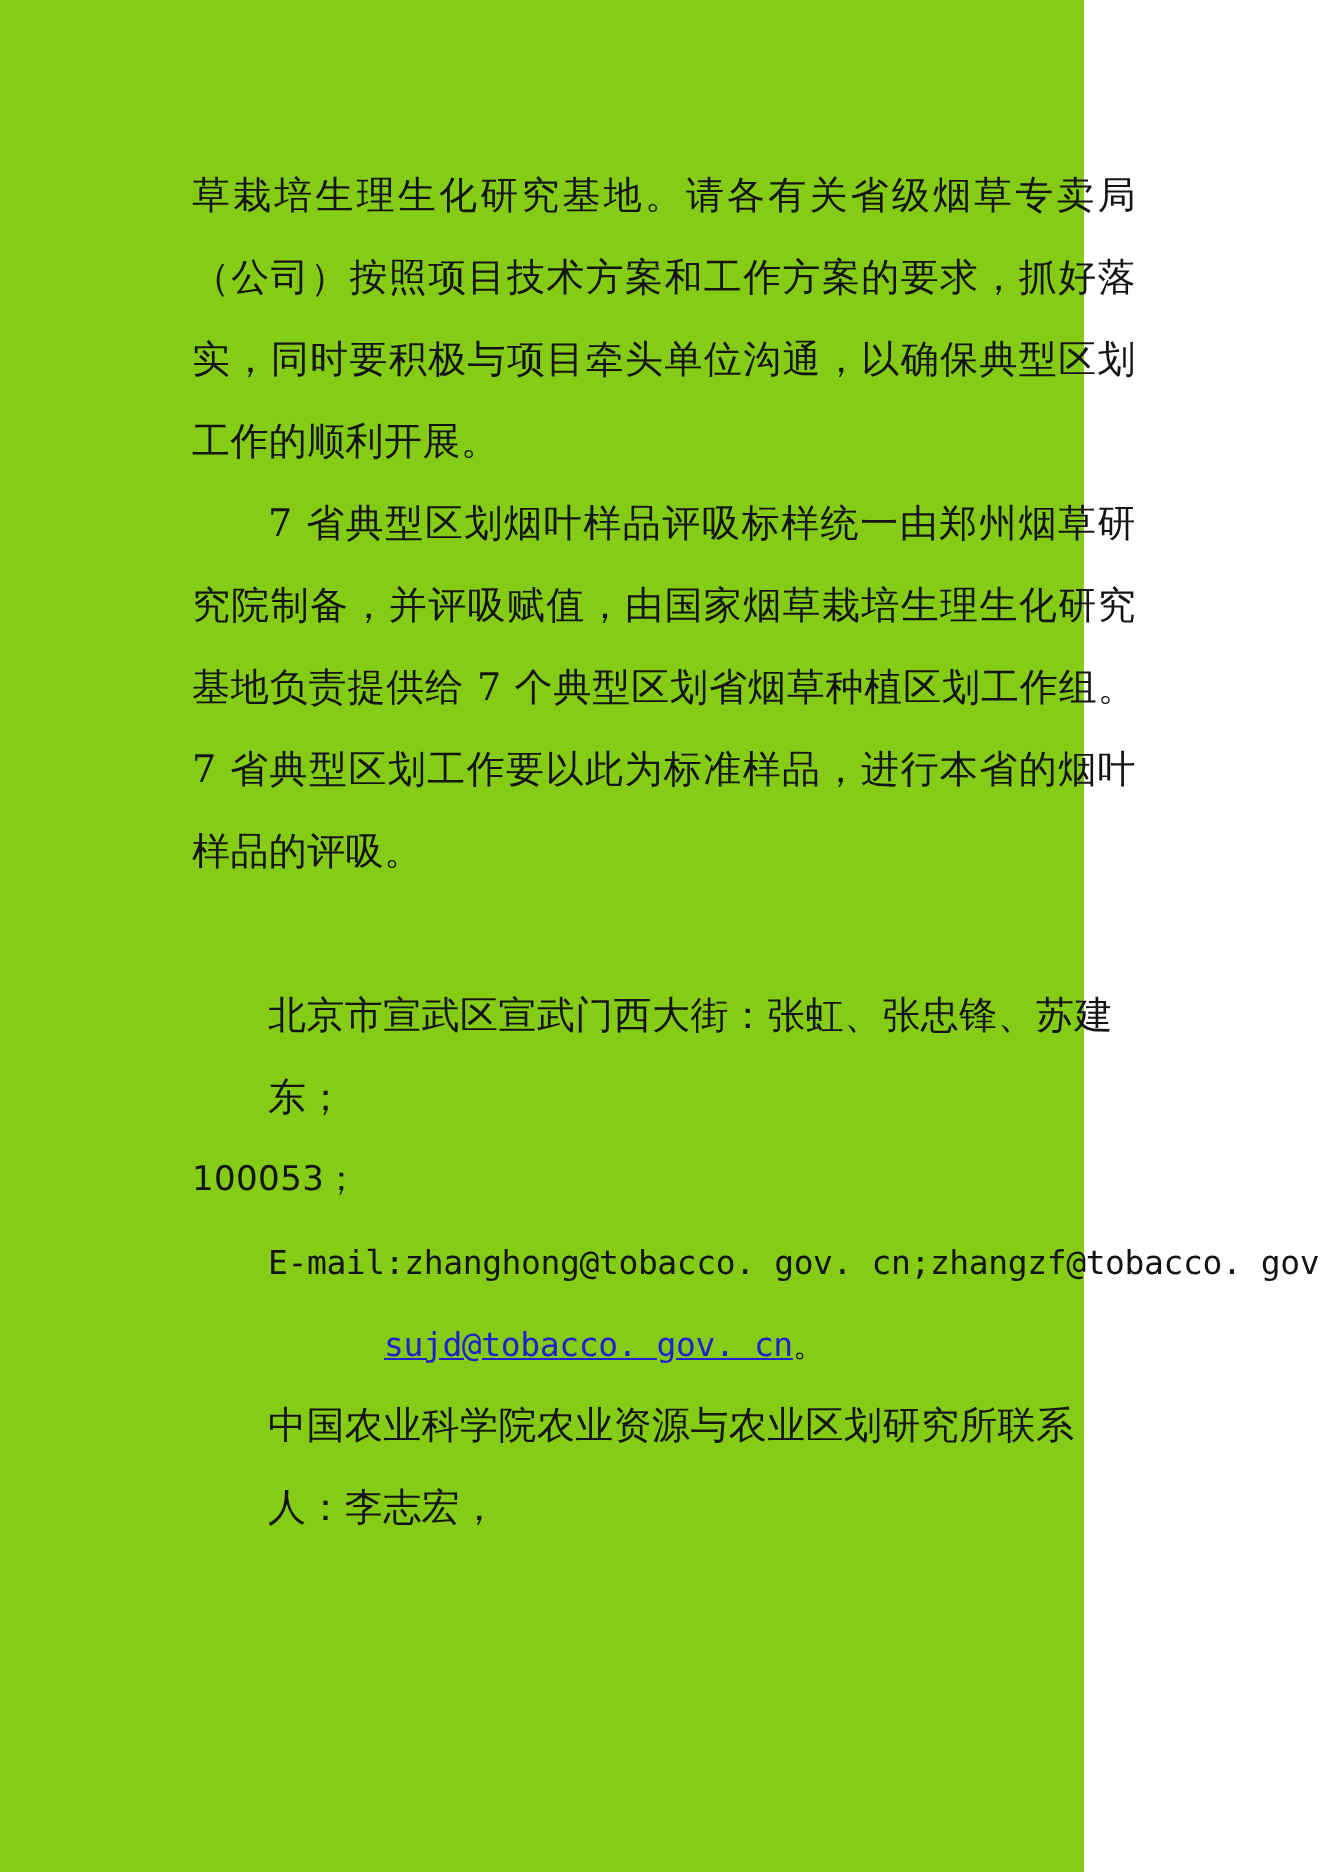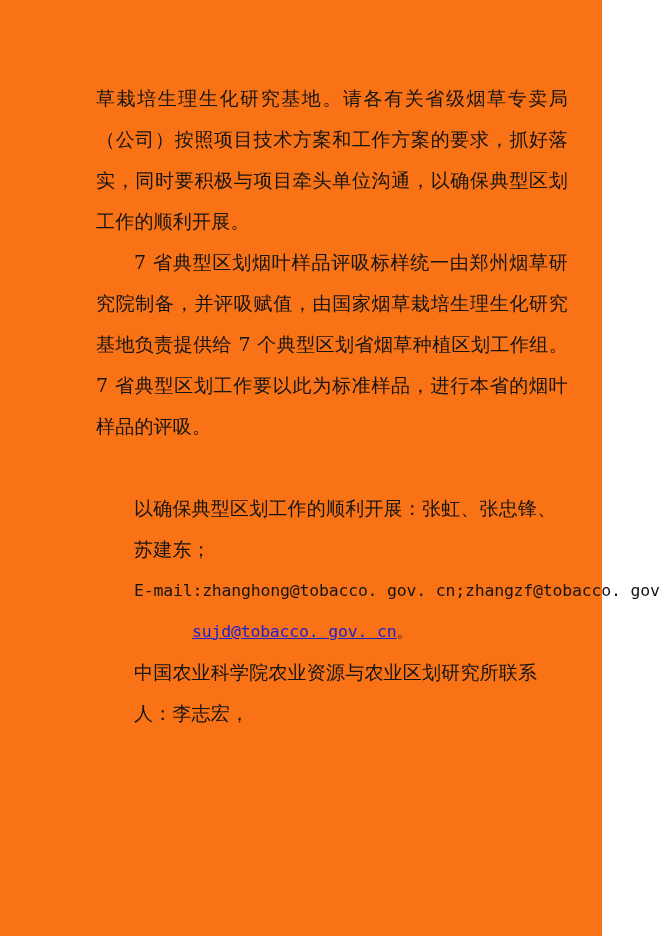--- a/index.html
+++ b/index.html
@@ -9,23 +9,23 @@
   }
   body {
     width: 662px;
     height: 936px;
     overflow: hidden;
     font-family: "DejaVu Serif", "Liberation Serif", serif;
     color: #000000;
   }
   .page {
     position: relative;
-    width: 602px;
+    width: 542px;
     height: 936px;
-    background: #f97316;
+    background: #84cc16;
     box-sizing: border-box;
   }
   .content {
     position: absolute;
     left: 96px;
     top: 78px;
     width: 472px;
   }
   p {
     margin: 0;
@@ -84,24 +84,25 @@
 
 <div class="page">
   <div class="content">
 
     <p class="body-para indent2" style="text-indent:0;">草栽培生理生化研究基地。请各有关省级烟草专卖局（公司）按照项目技术方案和工作方案的要求，抓好落实，同时要积极与项目牵头单位沟通，以确保典型区划工作的顺利开展。</p>
 
     <p class="body-para indent2">7 省典型区划烟叶样品评吸标样统一由郑州烟草研究院制备，并评吸赋值，由国家烟草栽培生理生化研究基地负责提供给 7 个典型区划省烟草种植区划工作组。7 省典型区划工作要以此为标准样品，进行本省的烟叶样品的评吸。</p>
 
     <div class="spacer"></div>
 
-    <p class="contact-line cjk">以确保典型区划工作的顺利开展：张虹、张忠锋、苏建东；</p>
+    <p class="contact-line cjk">北京市宣武区宣武门西大街：张虹、张忠锋、苏建东；</p>
 
 
 
+    <p class="contact-line contact-line-flush plain-num">100053；</p>
 
     <p class="mono-line">E-mail:zhanghong@tobacco. gov. cn;zhangzf@tobacco. gov. cn;</p>
 
     <p class="mono-line mono-line-deep"><a class="maillink" href="#">sujd@tobacco. gov. cn</a><span class="cjk">。</span></p>
 
     <p class="contact-line cjk">中国农业科学院农业资源与农业区划研究所联系人：李志宏，</p>
 
   </div>
 </div>
 

